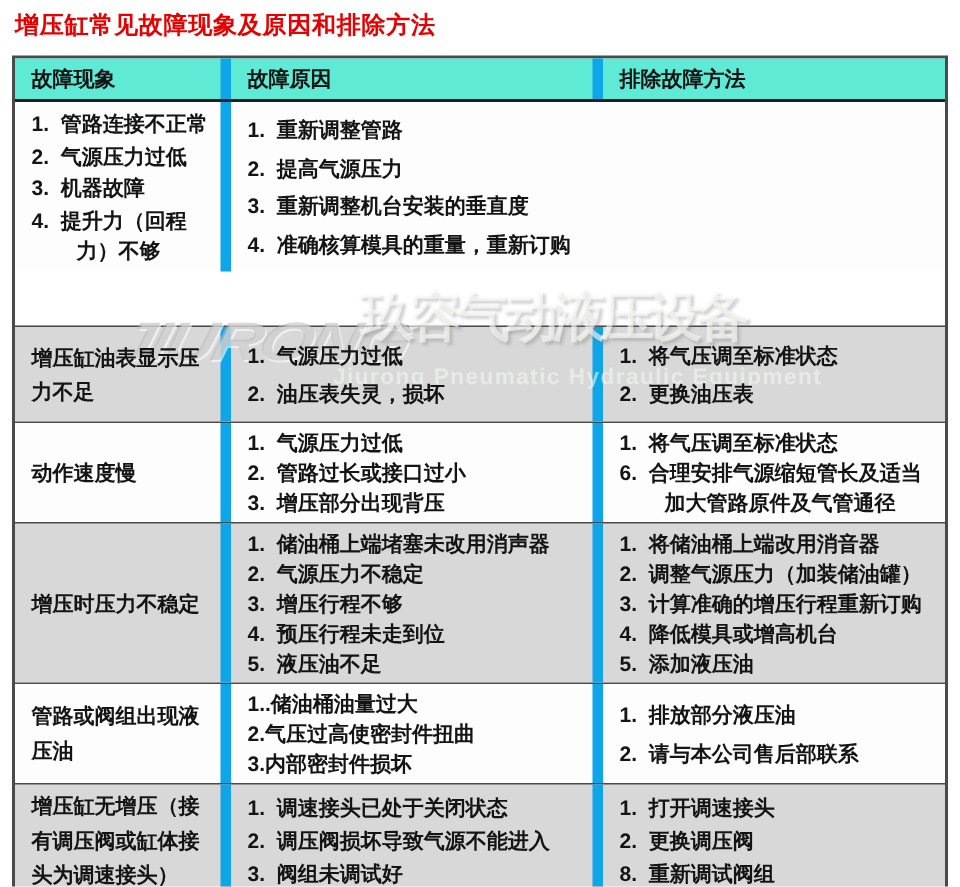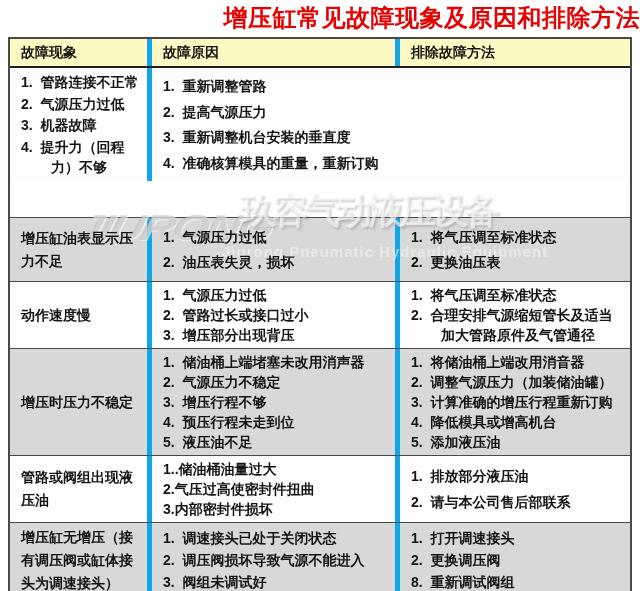--- a/index.html
+++ b/index.html
@@ -6,56 +6,55 @@
     margin: 0; padding: 0;
     background: #ffffff;
     width: 640px; height: 591px;
     overflow: hidden;
     font-family: "Liberation Sans", "DejaVu Sans", sans-serif;
   }
   .page { position: relative; width: 640px; height: 591px; }
 
   .doc-title {
     margin: 6px 0 7px 10px;
-    font-size: 24px;
+    font-size: 16px;
     line-height: 24px;
     font-weight: bold;
     color: #e60000;
     letter-spacing: 0.5px;
-    text-align: right;
   }
 
   .tbl {
     position: relative;
     margin-left: 8px;
     width: 620px;
     border: 2px solid #4a4a4a;
     font-size: 14px;
     font-weight: bold;
     color: #141414;
   }
 
   .row {
     display: grid;
     grid-template-columns: 137px 248px 1fr;
   }
   .row + .row { border-top: 1px solid #4a4a4a; }
 
   .hdr {
     min-height: 27px;
-    background: #fef9c3;
+    background: #5eead4;
     border-bottom: 2px solid #1f1f1f;
   }
   .hdr .cell { display: flex; align-items: center; }
 
   .shade-dark  { background: #d8d8d8; }
   .shade-light { background: #fdfdfd; }
 
   .cell { padding: 2px 6px 2px 11px; min-width: 0; }
-  .cell + .cell { border-left: 5px solid #0ea5e9; }
+  .cell + .cell { border-left: 7px solid #0ea5e9; }
 
   .phen {
     display: flex;
     align-items: center;
     line-height: 23px;
     padding-right: 7px;
   }
   .phen .txt { position: relative; z-index: 2; }
 
   .list {
@@ -158,21 +157,21 @@
     <div class="cell phen">
       <span class="txt">动作速度慢</span>
     </div>
     <div class="cell list">
             <div class="li">1.  气源压力过低</div>
             <div class="li">2.  管路过长或接口过小</div>
             <div class="li">3.  增压部分出现背压</div>
           </div>
     <div class="cell list">
             <div class="li">1.  将气压调至标准状态</div>
-            <div class="li">2.  合理安排气源缩短管长及适当加大管路原件及气管通径</div>
+            <div class="li">6.  合理安排气源缩短管长及适当加大管路原件及气管通径</div>
           </div>
   </div>
         <div class="row shade-dark" style="min-height: 106px;">
     <div class="cell phen">
       <span class="txt">增压时压力不稳定</span>
     </div>
     <div class="cell list">
             <div class="li">1.  储油桶上端堵塞未改用消声器</div>
             <div class="li">2.  气源压力不稳定</div>
             <div class="li">3.  增压行程不够</div>

